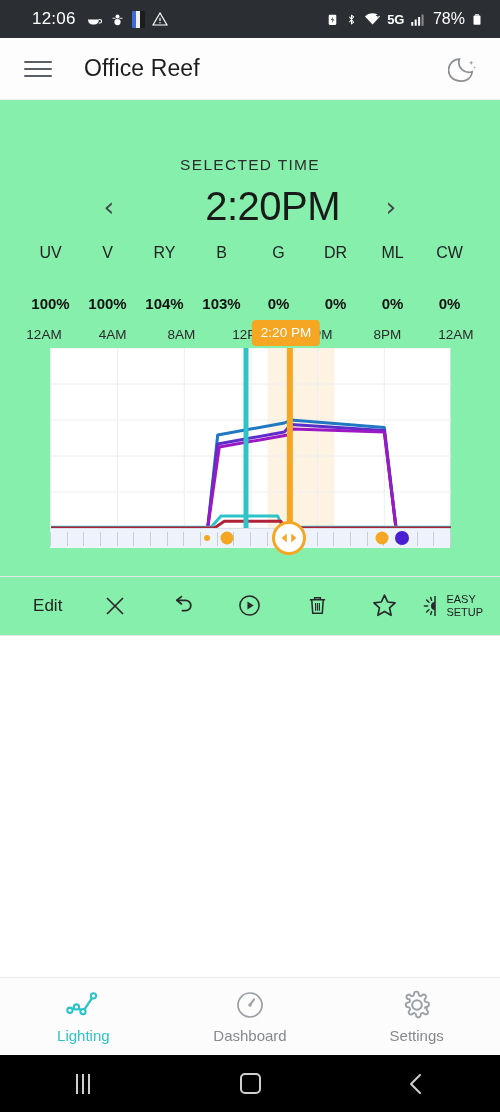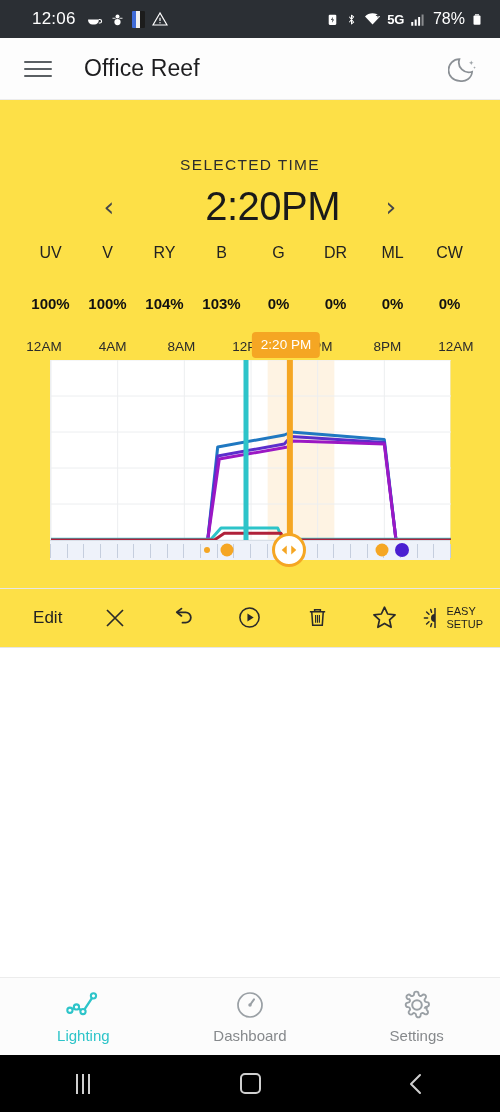--- a/index.html
+++ b/index.html
@@ -35,21 +35,21 @@
   }
   .hamburger{ width:28px; display:flex; flex-direction:column; gap:5px; cursor:pointer; margin-left:4px;}
   .hamburger span{ display:block; height:2px; background:#5a5f63; border-radius:2px; }
   .app-title{
     font-size:23px; color:#1d1d1f; margin-left:32px; font-weight:400;
     letter-spacing:.1px;
   }
   .moon-btn{ margin-left:auto; width:34px; height:34px; display:flex; align-items:center; justify-content:center; cursor:pointer;}
 
   
-  .content{ position:relative; background:#fde047; }
+  .content{ position:relative; background:#86efac; }
   .selected-label{
     text-align:center; font-size:15.5px; color:#2d2d2d;
     letter-spacing:1.3px; padding-top:56px;
   }
   .time-row{
     display:flex; align-items:center; justify-content:center;
     gap:34px; margin-top:10px;
   }
   .arrow-btn{
     font-size:27px; color:#45474a; width:34px; text-align:center; cursor:pointer;
@@ -60,21 +60,21 @@
   
   .channels{
     display:flex; justify-content:space-between;
     padding:14px 22px 0 22px;
   }
   .ch{ text-align:center; flex:1; }
   .ch-name{ font-size:16px; color:#222; line-height:1.25; }
   .ch-val{ font-size:15px; color:#111; font-weight:bold; line-height:1.3;margin-top:31px; }
 
   
-  .chart-wrap{ position:relative; margin-top:20px; }
+  .chart-wrap{ position:relative; margin-top:8px; }
   .x-axis{
     display:flex; justify-content:space-between;
     padding:0 18px; position:relative; height:26px;
     align-items:center;
   }
   .x-tick{ font-size:13.5px; color:#2b2b2b; flex:0 0 auto; width:52px; text-align:center;}
   .time-badge{
     position:absolute; left:255px; top:-2px; transform:translateX(-50%);
     background:#f5a623; color:#fff; font-size:13.5px;
     padding:5px 9px 6px 9px; border-radius:4px; white-space:nowrap;

